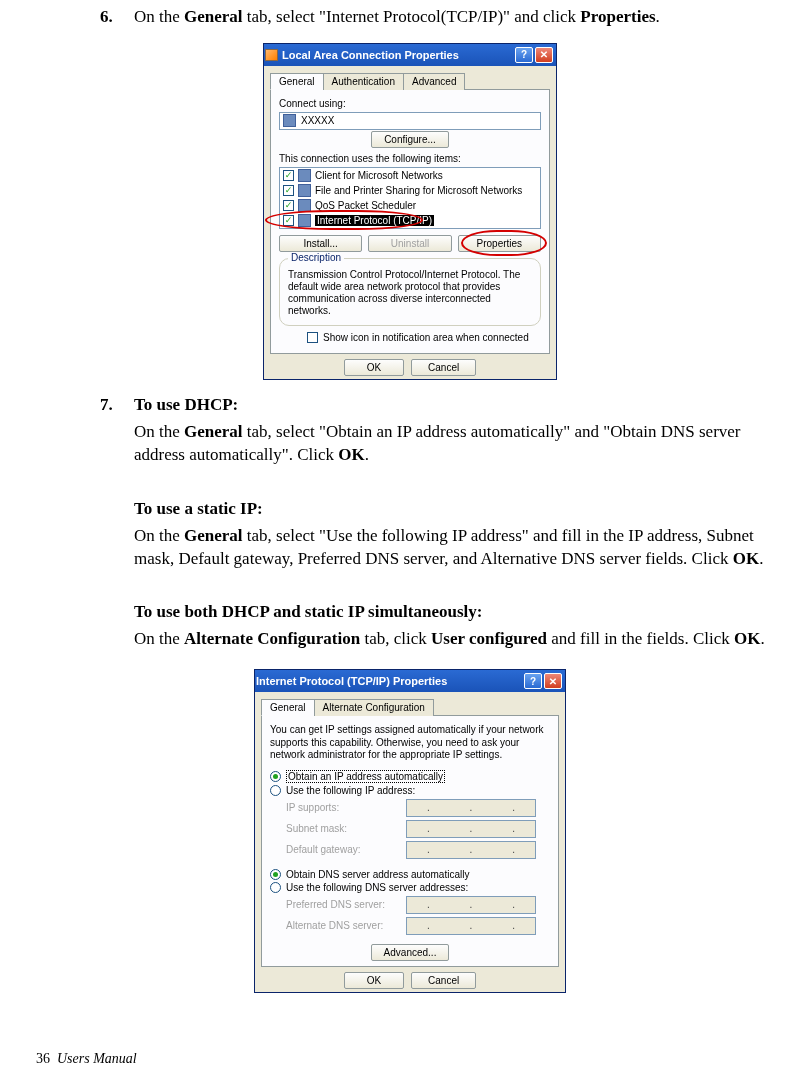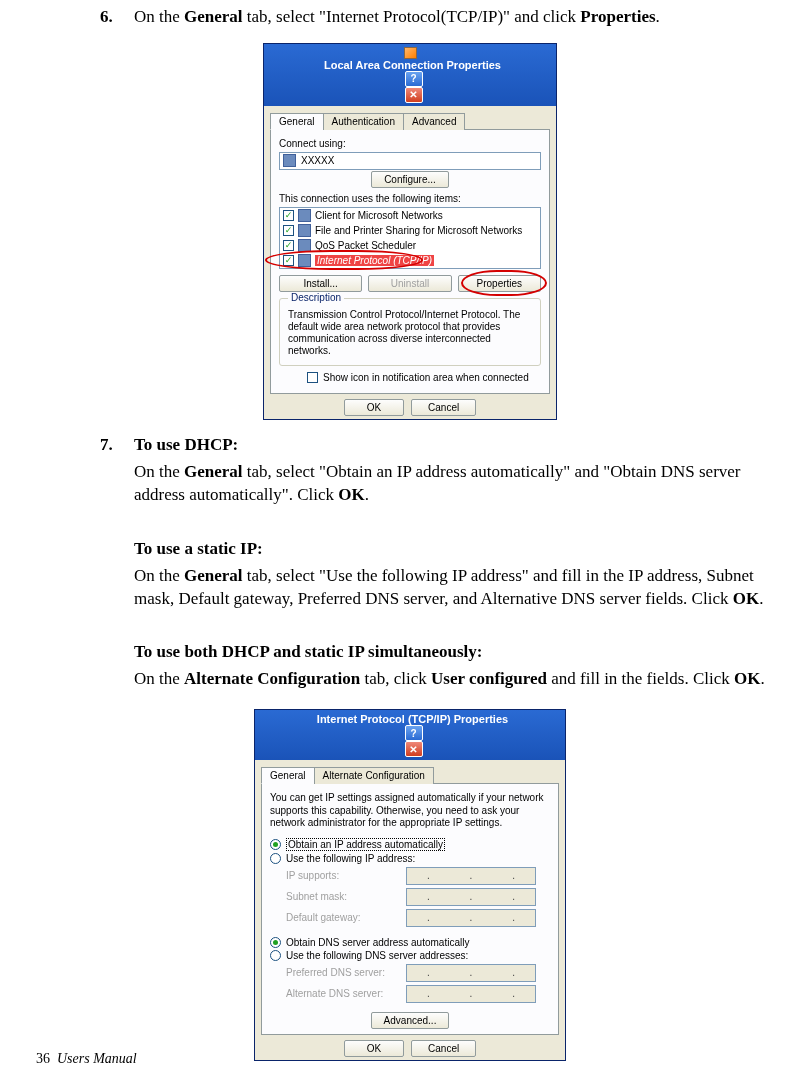--- a/index.html
+++ b/index.html
@@ -26,26 +26,25 @@
     border: 1px solid #0a246a;
     font-family: Tahoma, sans-serif;
     font-size: 10px;
     background: #ece9d8;
     margin: 8px auto 14px auto;
     color: #000;
   }
   .titlebar {
     background: linear-gradient(to bottom, #2a6ad3, #1a53b8);
     color: #fff;
-    padding: 3px 3px 3px 8px;
+    padding: 3px 3px 3px 1px;
     display: flex;
     align-items: center;
     font-weight: bold;
     font-size: 11px;
-    flex-direction: column;
   }
   .title-icon {
     width: 13px; height: 12px;
     background: linear-gradient(135deg,#ffb76b,#ff7f00);
     border:1px solid #864;
     margin-right:4px;
     flex-shrink:0;
   }
   .titlebar .spacer { flex:1; }
   .titlebar .winbtn {
@@ -76,21 +75,21 @@
   .tab.active { background:#fcfcfe; border-bottom:1px solid #fcfcfe;}
   .tabpanel {
     border:1px solid #919b9c;
     border-top:none;
     background:#fcfcfe;
     padding:8px;
   }
 
   .groupbox {
     border:1px solid #d0d0bf;
-    border-radius:3px;
+    border-radius:10px;
     padding: 10px 8px 8px 8px;
     position:relative;
     margin:6px 0;
   }
   .groupbox .legend {
     position:absolute; top:-7px; left:8px;
     background:#fcfcfe; padding:0 3px;
     font-size:10px; color:#0a246a;
   }
 
@@ -208,21 +207,21 @@
               <span>File and Printer Sharing for Microsoft Networks</span>
             </div>
           <div class="row">
               <span class="xp-check sel"></span>
               <span class="small-icon"></span>
               <span>QoS Packet Scheduler</span>
             </div>
           <div class="row">
               <span class="xp-check sel"></span>
               <span class="small-icon"></span>
-              <span class="hl" style="background:#ef4444;color:#fff;padding:0 2px;font-style:italic;">Internet Protocol (TCP/IP)</span>
+              <span class="hl" style="background:#000000;color:#fff;padding:0 2px;">Internet Protocol (TCP/IP)</span>
             </div>
         </div>
 
         <span class="red-oval" style="left:-6px; top:120px; width:158px; height:20px;"></span>
 
         <div style="display:flex; gap:6px; justify-content:space-between; margin:6px 0; position:relative;">
           <span class="xp-btn" style="flex:1; text-align:center;">Install...</span>
           <span class="xp-btn disabled" style="flex:1; text-align:center;">Uninstall</span>
           <span class="xp-btn" style="flex:1; text-align:center; position:relative;">Properties</span>
           <span class="red-oval" style="right:-6px; top:-5px; width:86px; height:26px;"></span>

